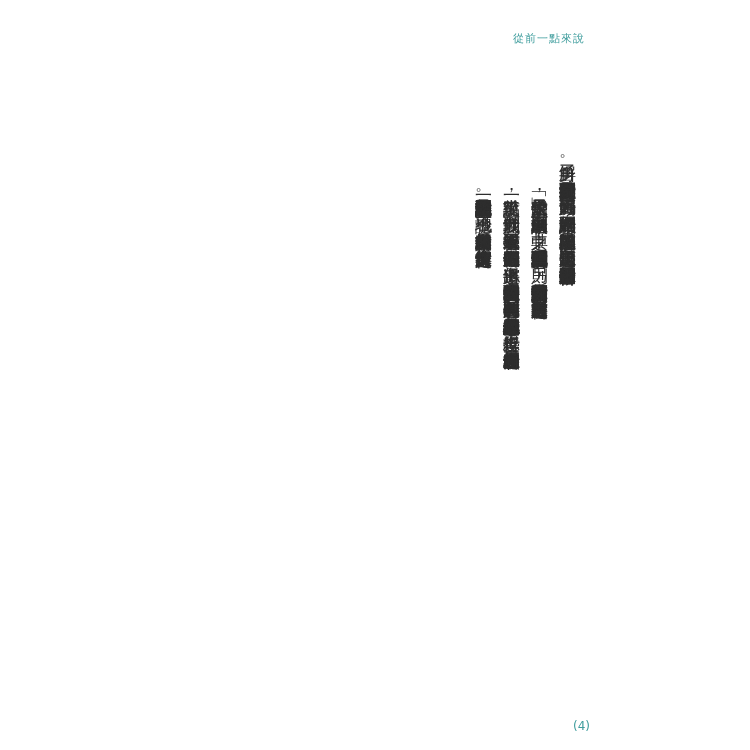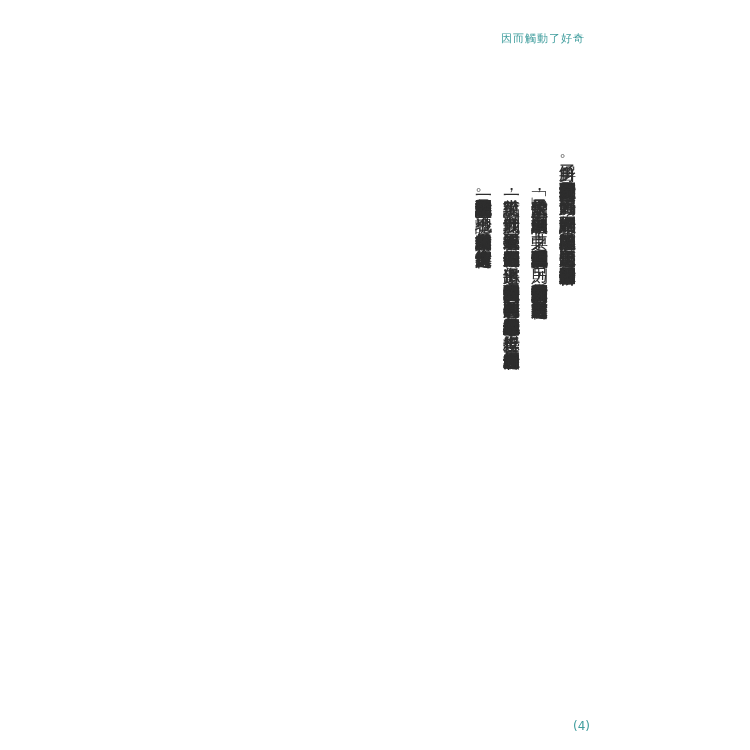--- a/index.html
+++ b/index.html
@@ -51,21 +51,21 @@
     font-size: 12px;
     color: #3f9d9d;
     font-family: "DejaVu Sans", "Liberation Sans", sans-serif;
   }
 </style>
 </head>
 <body>
 
 <div class="page">
 
-  <div class="running-header">因而觸動了好奇</div>
+  <div class="running-header">從前一點來說</div>
 
   <div class="text-block">
       <p class="">了解自身。正是從關於世界以及自身的這些事實感受到驚奇，因而觸動了好奇：好奇讓人們開始感到困惑，並接著構思問題加以提問。這正是哲學問題的起源，正是哲學家提出哲學問題開始思考哲學的關鍵。</p>
       <p class="indent">「孩子是天生的哲學家」，這句話可以談到兩個面向。其中之一，是說孩子們自然而然地就會問出激起人們理智波瀾的哲學問題：另一則，是說孩子們針對所聽聞的哲學問題提出的答案令人印象深刻，甚至是與歷史留名的大哲有著雷同之處。</p>
       <p class="indent">從前一點來說，我們可以注意到，不管有沒有正式學過哲學，好像人們都會問出一些類似的問題。這似乎透露出，儘管人們生活的環境隨著科技文明發展有所改變，因而有著各時代的特殊問題，但是總有些核心的問題始終縈繞在一代又一代的人們心中。進行哲學反思，看來是人們思考在發展時一個相當自然的傾向。</p>
       <p class="indent">後一點並不是要說小朋友能夠完成大哲們的論述及理論體系。不可否認地，如果某個結論是某大哲所提出來的，這個大哲肯定會使出渾身解數</p>
     </div>
 
   <div class="page-number">(4)</div>
 

